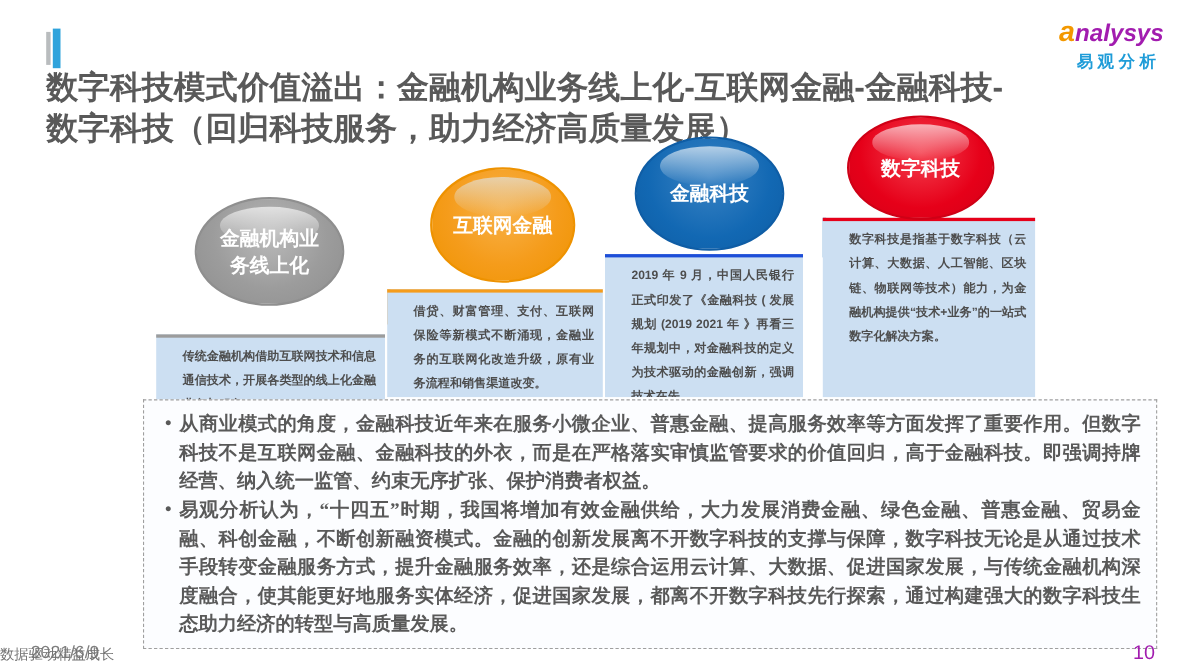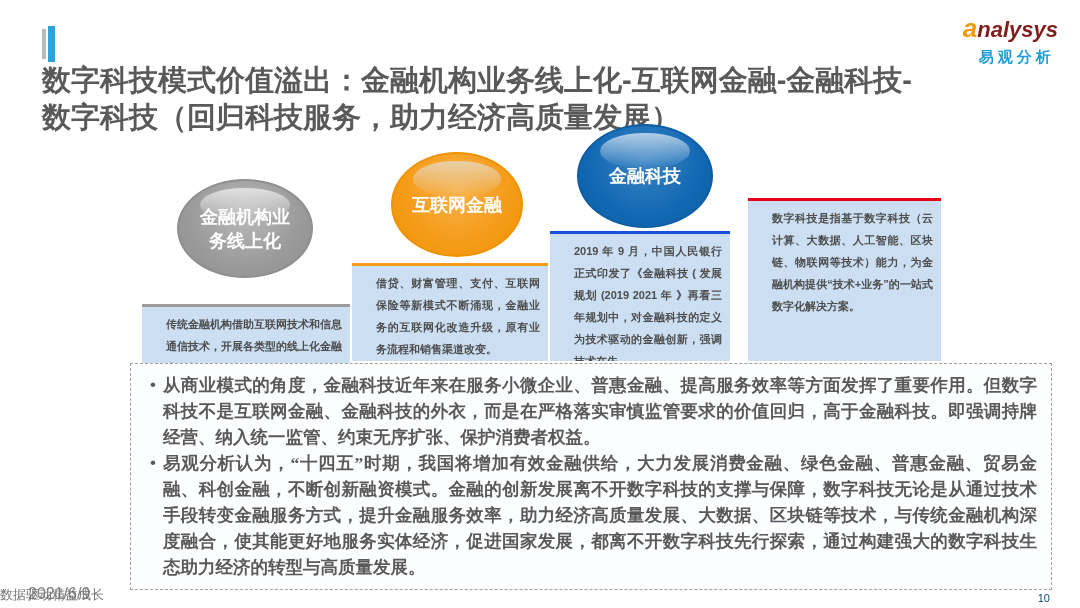--- a/index.html
+++ b/index.html
@@ -10,21 +10,21 @@
   
   .title-wrap { position:absolute; left:42px; top:22px; width:895px; display:flex;flex-direction:column; }
   .accent { flex:0 0 auto; margin-top:7px; margin-right:10px; display:flex; }
   .accent .bar-gray { width:4px; height:30px; background:#b9bcbe; }
   .accent .bar-blue { width:7px; height:36px; background:#2fa3dc; margin-left:2px; margin-top:-3px; }
   .page-title { font-size:29px; font-weight:bold; color:#595959; line-height:37px;
                 word-break:break-all; letter-spacing:0px; }
 
   
   .logo { position:absolute; right:22px; top:14px; text-align:left; line-height:1.1; }
-  .logo .brand { font-size:22px; font-weight:bold; color:#7f1d1d; font-style:italic; letter-spacing:0; }
+  .logo .brand { font-size:22px; font-weight:bold; color:#a21caf; font-style:italic; letter-spacing:0; }
   .logo .brand::first-letter { color:#f39800; font-size:26px; }
   .logo .brand-cn { font-size:15px; font-weight:bold; color:#1e9cd8; letter-spacing:4px; margin-left:16px; margin-top:6px; }
 
   
   .stepbox { position:absolute; background:#ccdff2; padding:6px 8px 4px 24px;
              font-size:11px; line-height:22px; color:#4d4d4d; font-weight:600;
              text-align:justify; overflow:hidden; }
   .stepbox.s1 { left:142px; top:292px; width:208px; height:69px;  border-top:3px solid #9c9c9c;margin-top:12px; }
   .stepbox.s2 { left:352px; top:263px; width:196px; height:98px;  border-top:3px solid #f59c1b; }
   .stepbox.s3 { left:550px; top:231px; width:180px; height:130px; border-top:3px solid #1d4ed8; }
@@ -59,21 +59,21 @@
               background:#fcfdff; border:1px dashed #9f9f9f; padding:8px 14px 6px 12px; }
   .bullet-row { display:flex; }
   .bullet-marker { flex:0 0 20px; font-size:17px; color:#595959; line-height:26px; text-align:center; }
   .bullet-text { flex:1; font-size:17.5px; line-height:26px; color:#595959; font-weight:600;
                  text-align:justify; word-break:break-all;font-family:Liberation Serif, serif; }
 
   
   .footer-date { position:absolute; left:28px; bottom:5px; font-size:16px; color:#808080; }
   .footer-slogan { position:absolute; left:0; right:0; bottom:4px; 
                    font-size:13px; color:#737373; }
-  .footer-page { position:absolute; right:30px; bottom:4px; font-size:11px; color:#0c4a6e; }
+  .footer-page { position:absolute; right:30px; bottom:4px; font-size:18px; color:#a21caf; }
 </style>
 </head>
 <body>
 
 <div class="slide">
 
   <div class="title-wrap">
     <div class="accent">
       <div class="bar-gray"></div>
       <div class="bar-blue"></div>
@@ -97,29 +97,32 @@
 
   <div class="bubble e1">
     <span class="lbl">金融机构业务线上化</span>
   </div>
   <div class="bubble e2">
     <span class="lbl">互联网金融</span>
   </div>
   <div class="bubble e3">
     <span class="lbl">金融科技</span>
   </div>
+  <div class="bubble e4">
+    <span class="lbl">数字科技</span>
+  </div>
 
   <div class="analysis">
     <div class="bullet-row">
       <div class="bullet-marker">•</div>
       <div class="bullet-text">从商业模式的角度，金融科技近年来在服务小微企业、普惠金融、提高服务效率等方面发挥了重要作用。但数字科技不是互联网金融、金融科技的外衣，而是在严格落实审慎监管要求的价值回归，高于金融科技。即强调持牌经营、纳入统一监管、约束无序扩张、保护消费者权益。</div>
     </div>
     <div class="bullet-row">
       <div class="bullet-marker">•</div>
-      <div class="bullet-text">易观分析认为，“十四五”时期，我国将增加有效金融供给，大力发展消费金融、绿色金融、普惠金融、贸易金融、科创金融，不断创新融资模式。金融的创新发展离不开数字科技的支撑与保障，数字科技无论是从通过技术手段转变金融服务方式，提升金融服务效率，助力经济高质量发展、大数据、区块链等技术，与传统金融机构深度融合，使其能更好地服务实体经济，促进国家发展，都离不开数字科技先行探索，通过构建强大的数字科技生态助力经济的转型与高质量发展。</div>
+      <div class="bullet-text">易观分析认为，“十四五”时期，我国将增加有效金融供给，大力发展消费金融、绿色金融、普惠金融、贸易金融、科创金融，不断创新融资模式。金融的创新发展离不开数字科技的支撑与保障，数字科技无论是从通过技术手段转变金融服务方式，提升金融服务效率，还是综合运用云计算、大数据、促进国家发展，与传统金融机构深度融合，使其能更好地服务实体经济，促进国家发展，都离不开数字科技先行探索，通过构建强大的数字科技生态助力经济的转型与高质量发展。</div>
     </div>
   </div>
 
   <div class="footer-date">2021/6/9</div>
   <div class="footer-slogan">数据驱动精益成长</div>
   <div class="footer-page">10</div>
 
 </div>
 
 </body></html>

